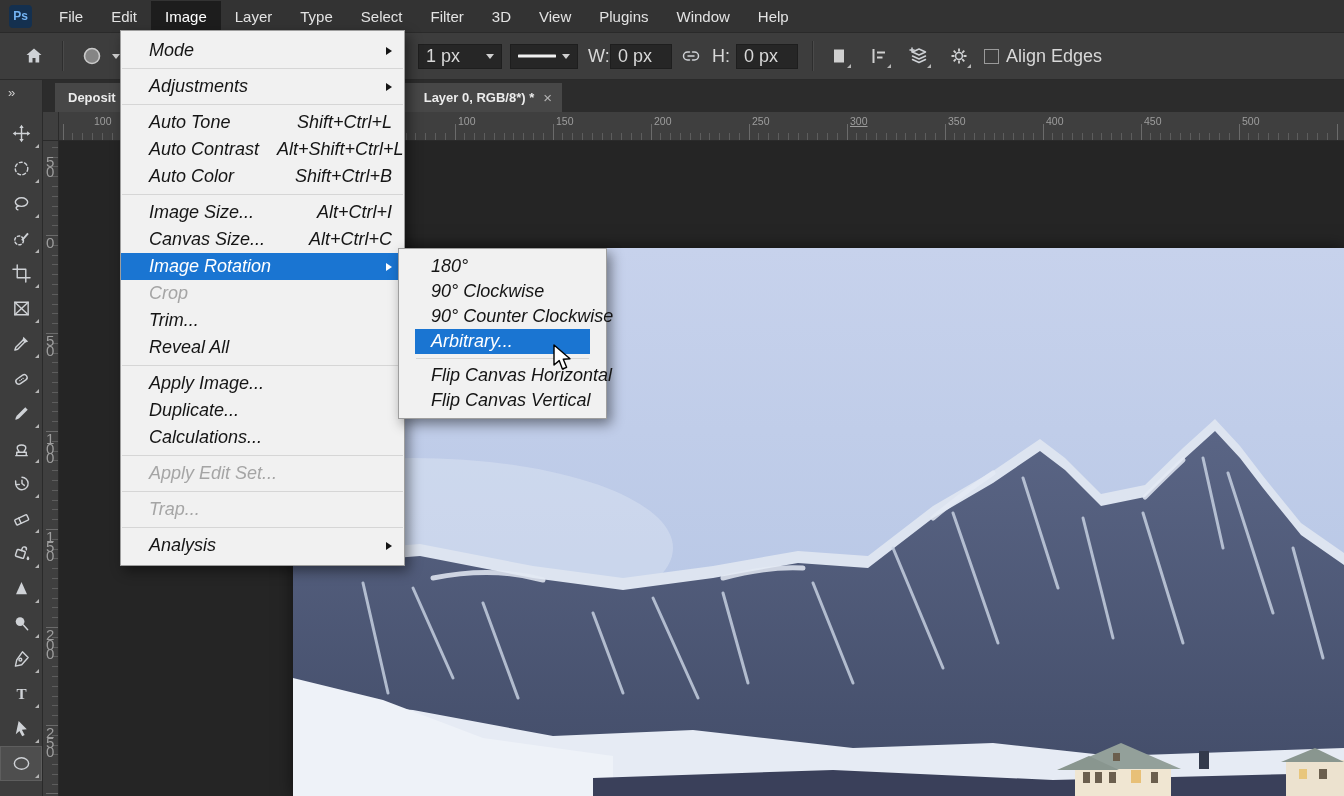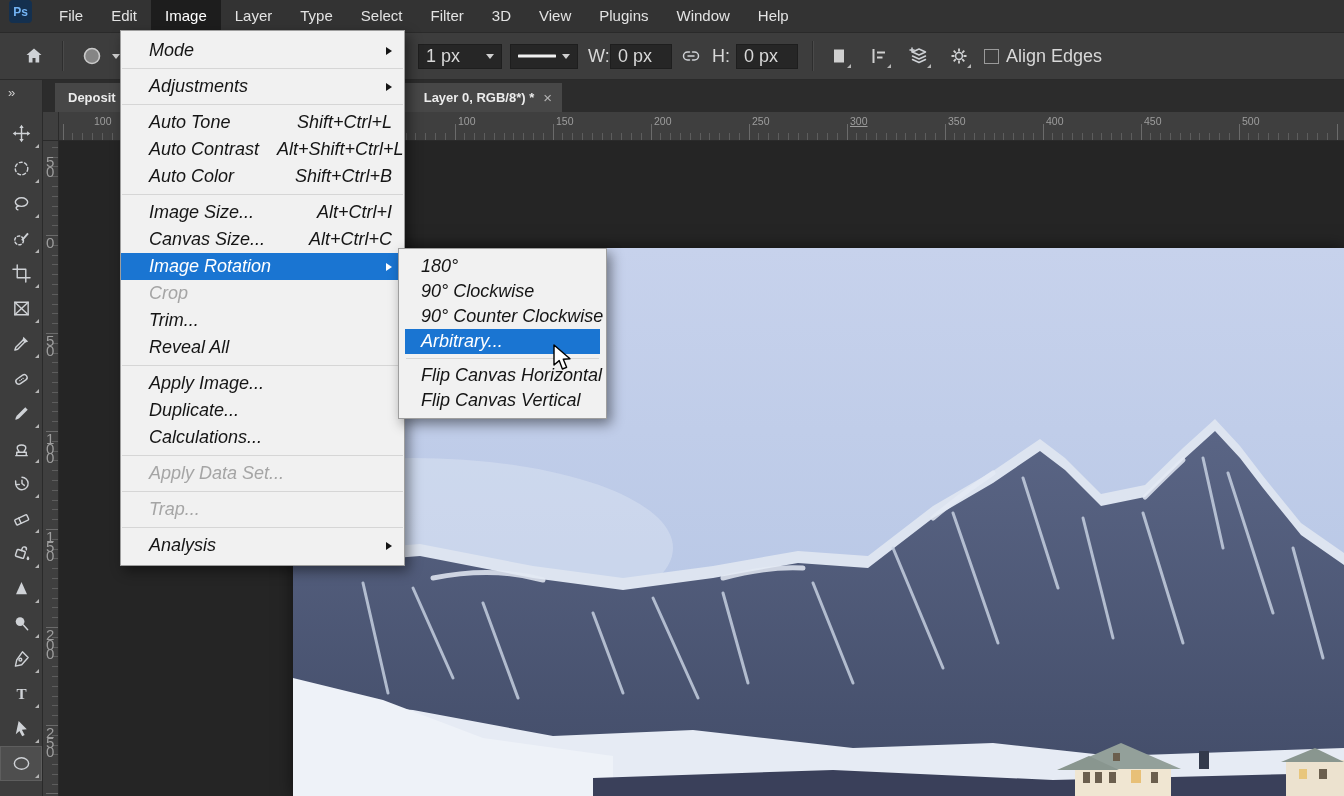--- a/index.html
+++ b/index.html
@@ -1,21 +1,21 @@
 <!DOCTYPE html>
 <html><head>
 <meta charset="utf-8">
 <style>
   html,body{margin:0;padding:0;}
   body{width:1344px;height:796px;position:relative;overflow:hidden;background:#252525;
        font-family:"Liberation Sans",sans-serif;-webkit-font-smoothing:antialiased;}
 
   
   .menubar{position:absolute;top:0;left:0;right:0;height:32px;background:#333;display:flex;
-           color:#e3e3e3;font-size:15px;z-index:60;}
+           align-items:center;color:#e3e3e3;font-size:15px;z-index:60;}
   .ps-logo{width:23px;height:23px;border-radius:4px;background:#14304f;color:#74b4f4;font-weight:bold;
            font-size:12px;display:flex;align-items:center;justify-content:center;margin:0 13px 0 9px;}
   .mitem{padding:7px 14px;cursor:default;}
   .mitem.active{background:#1d1d1d;color:#fff;}
 
   
   .optionsbar{position:absolute;top:32px;left:0;right:0;height:46px;background:#3d3d3d;
               border-top:1px solid #2a2a2a;border-bottom:1px solid #2a2a2a;color:#d8d8d8;
               font-size:18px;z-index:10;}
   .ob{position:absolute;top:0;height:46px;display:flex;align-items:center;}
@@ -73,21 +73,21 @@
   .tfill{fill:#cfd2d6;stroke:none;}
 
   
   .photo{position:absolute;left:293px;top:248px;width:1051px;height:548px;z-index:1;
          box-shadow:0 0 16px rgba(0,0,0,.55);}
 
   
   .menu{position:absolute;background:#f1f1f1;border:1px solid #9e9e9e;
         box-shadow:4px 5px 12px rgba(0,0,0,.45);font-size:18px;color:#151515;box-sizing:border-box;font-style:italic;}
   .menu-main{left:120px;top:30px;width:285px;padding:6px 0;z-index:100;}
-  .menu-sub{left:398px;top:248px;width:209px;padding:5px 6px;z-index:110;}
+  .menu-sub{left:398px;top:248px;width:209px;padding:5px 16px;z-index:110;}
   .mrow{height:27px;display:flex;align-items:center;padding:0 12px 0 28px;cursor:default;}
   .menu-sub .mrow{height:25px;padding:0 12px 0 16px;}
   .mrow .lbl{white-space:nowrap;}
   .mrow .sc{margin-left:auto;padding-left:18px;white-space:nowrap;}
   .mrow .sub-arrow{margin-left:auto;width:0;height:0;border-left:6px solid currentColor;
                    border-top:4.5px solid transparent;border-bottom:4.5px solid transparent;}
   .mrow.hl{background:#1a75d2;color:#fff;gap:48px;}
   .mrow.disabled{color:#a5a5a5;}
   .menu-sep{height:1px;background:#d6d6d6;margin:4px 1px;}
 
@@ -502,21 +502,21 @@
     <span class="lbl">Apply Image...</span>
   </div>
   <div class="mrow">
     <span class="lbl">Duplicate...</span>
   </div>
   <div class="mrow">
     <span class="lbl">Calculations...</span>
   </div>
   <div class="menu-sep"></div>
   <div class="mrow disabled">
-    <span class="lbl">Apply Data Set...</span>
+    <span class="lbl">Apply Edit Set...</span>
   </div>
   <div class="menu-sep"></div>
   <div class="mrow disabled">
     <span class="lbl">Trap...</span>
   </div>
   <div class="menu-sep"></div>
   <div class="mrow">
     <span class="lbl">Analysis</span>
       <span class="sub-arrow"></span>
   </div>

